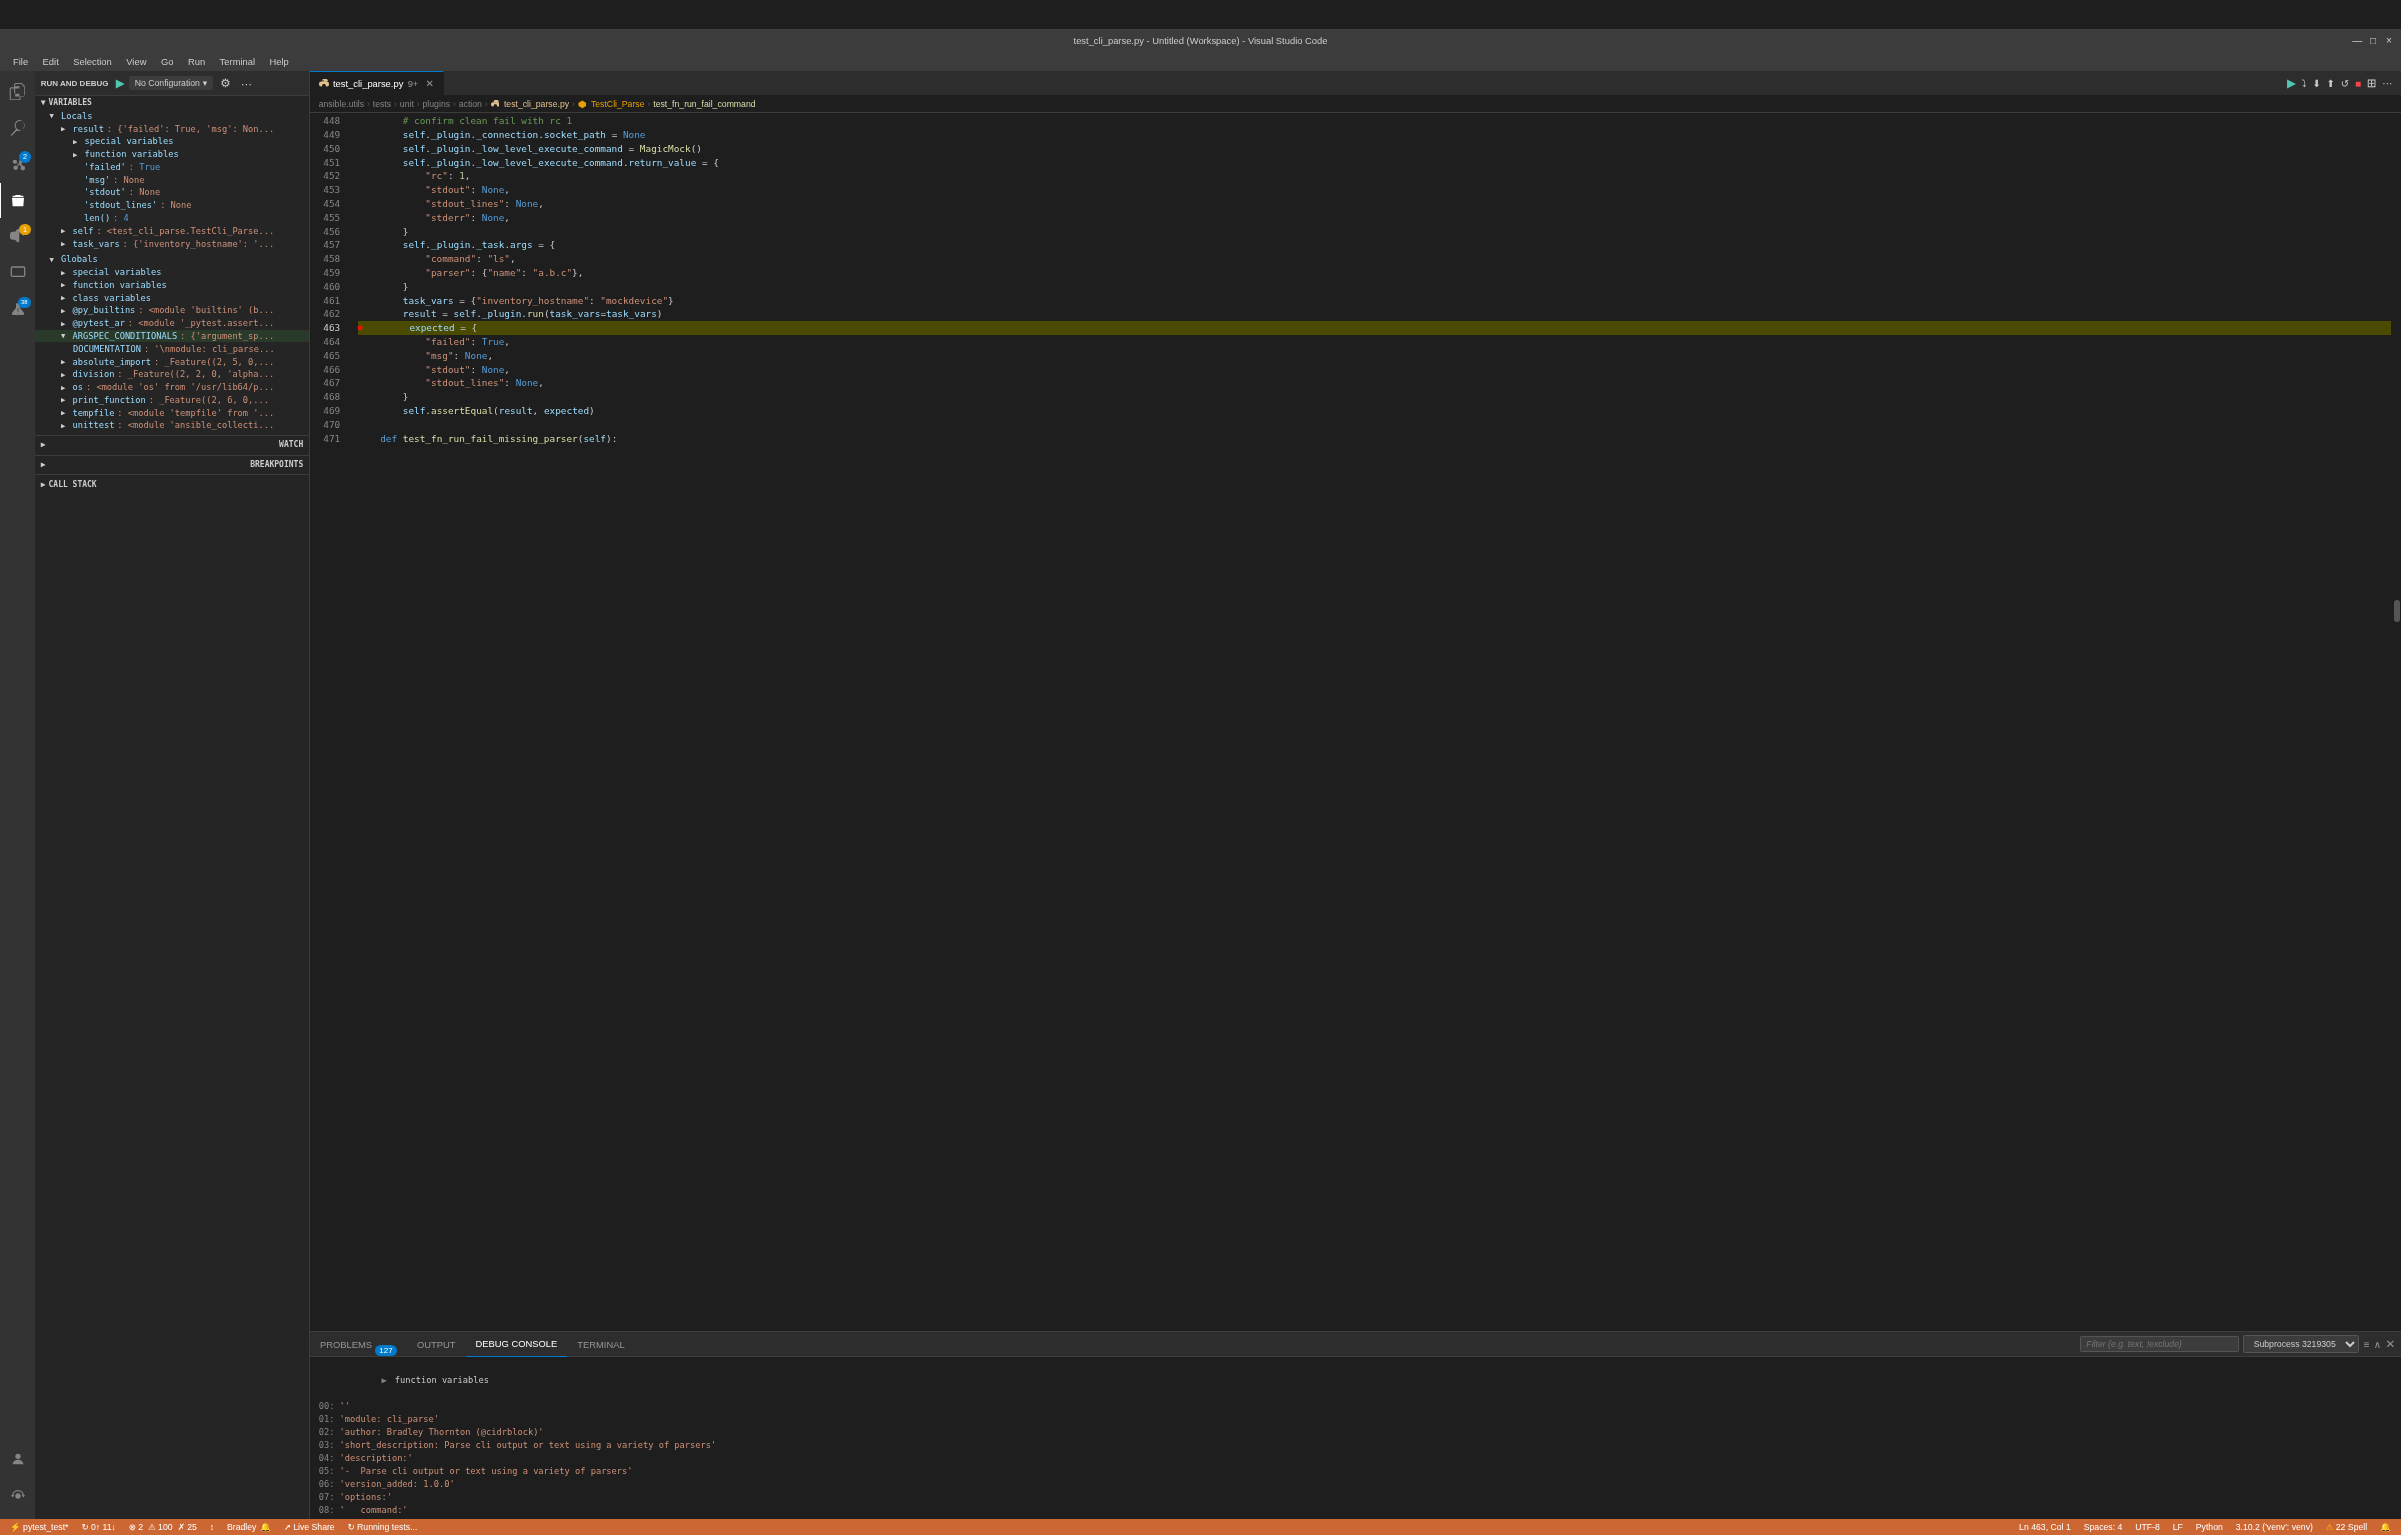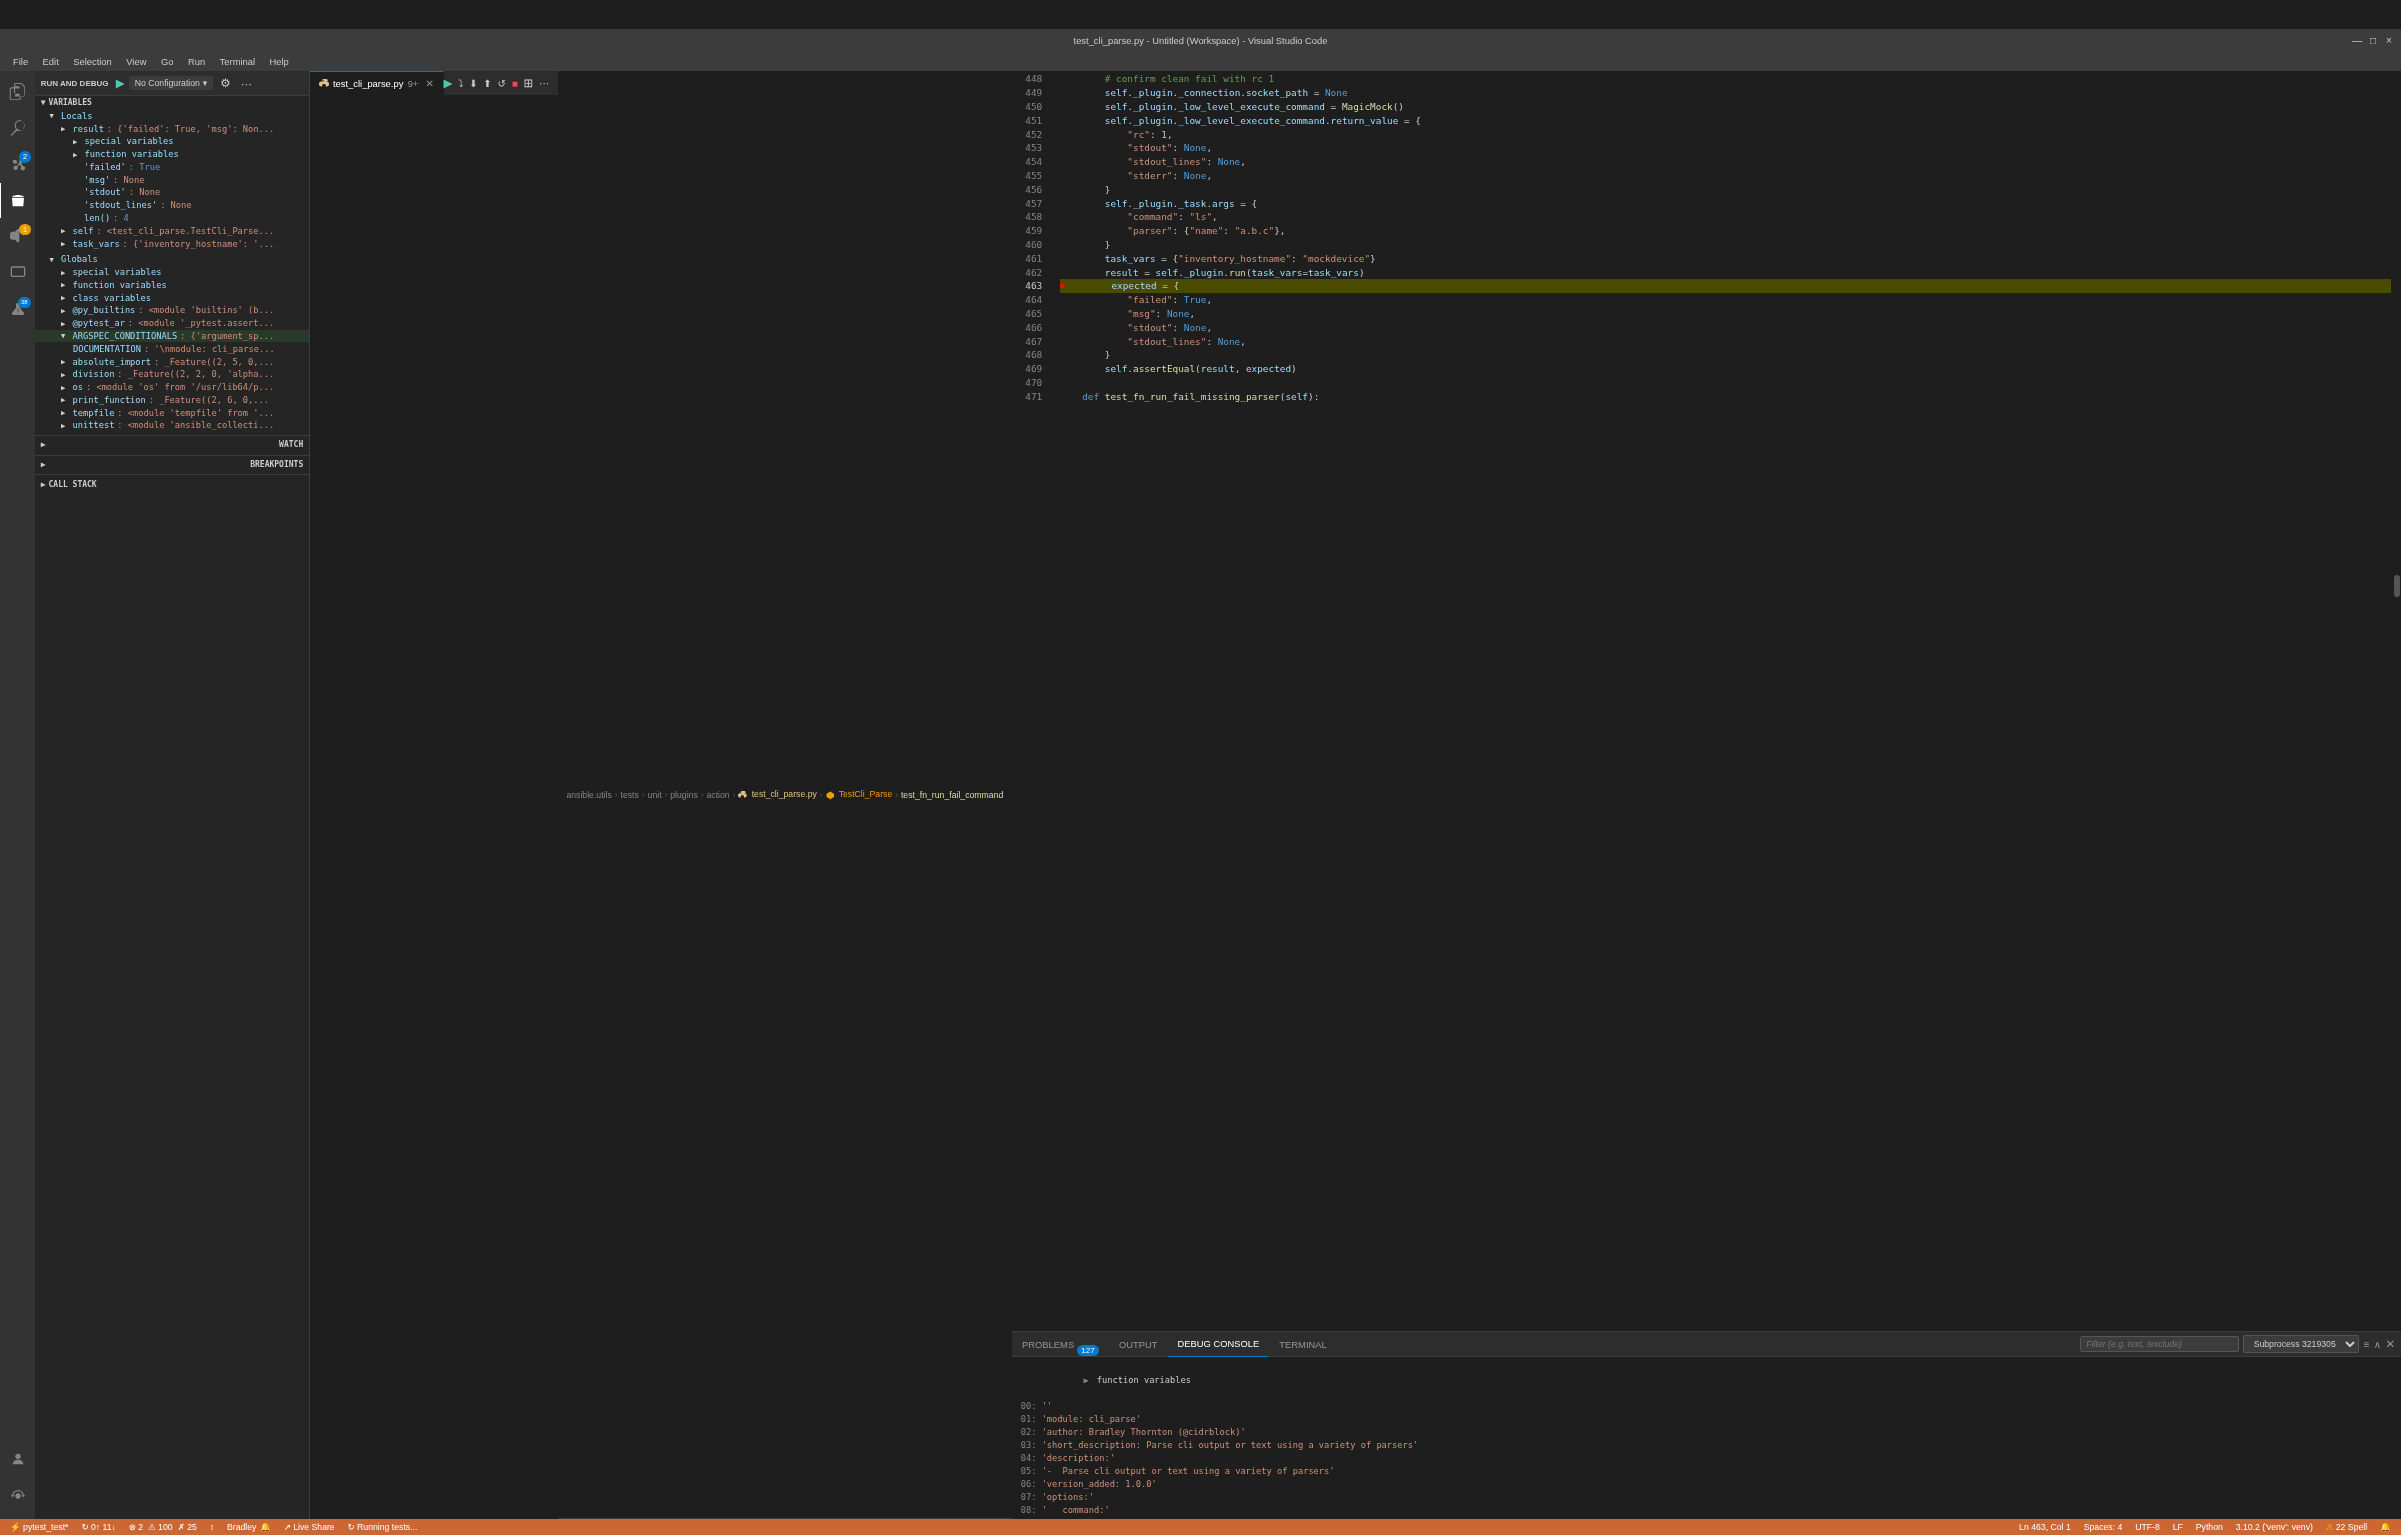--- a/index.html
+++ b/index.html
@@ -41,21 +41,21 @@
     .tree-indent-2 { padding-left: 26px; }
     .tree-indent-3 { padding-left: 38px; }
     .tree-indent-4 { padding-left: 49px; }
 
     .section-divider { height: 0.7px; background: #3c3c3c; margin: 2.9px 0; }
     .watch-header { display: flex; align-items: center; cursor: pointer; padding: 2.2px 0; font-size: 8px; text-transform: uppercase; font-weight: 600; color: #cccccc; justify-content: space-between; }
     .breakpoints-header { display: flex; align-items: center; cursor: pointer; padding: 2.2px 5.8px; font-size: 8px; text-transform: uppercase; font-weight: 600; color: #cccccc; justify-content: space-between; }
     .callstack-header { display: flex; align-items: center; cursor: pointer; padding: 2.2px 5.8px; font-size: 8px; text-transform: uppercase; font-weight: 600; color: #cccccc; }
 
     
-    #editor-area { flex: 1; display: flex; flex-direction: row; overflow: hidden; }
+    #editor-area { flex: 1; display: flex; flex-direction: column; overflow: hidden; }
     #debug-toolbar { background: #2d2d2d; height: 25px; display: flex; align-items: center; padding: 0 5.8px; gap: 4.3px; flex-shrink: 0; border-bottom: 0.7px solid #3c3c3c; }
     .debug-label { font-size: 8px; text-transform: uppercase; font-weight: 700; color: #cccccc; }
     .debug-config { display: flex; align-items: center; gap: 2.9px; background: #3c3c3c; padding: 2.2px 5.8px; border-radius: 2.2px; cursor: pointer; font-size: 8.7px; }
     .debug-btn { cursor: pointer; color: #cccccc; font-size: 11.6px; padding: 1.4px 2.9px; }
 
     .editor-tab { height: 25px; padding: 0 8.7px; display: flex; align-items: center; gap: 4.3px; cursor: pointer; font-size: 9.4px; color: #969696; border-right: 0.7px solid #1e1e1e; white-space: nowrap; }
     .editor-tab.active { background: #1e1e1e; color: #ffffff; border-top: 0.7px solid #007acc; }
 
     
     #breadcrumb { background: #1e1e1e; padding: 2.9px 8.7px; font-size: 8.7px; color: #858585; display: flex; align-items: center; gap: 2.9px; flex-shrink: 0; border-bottom: 0.7px solid #3c3c3c; }

